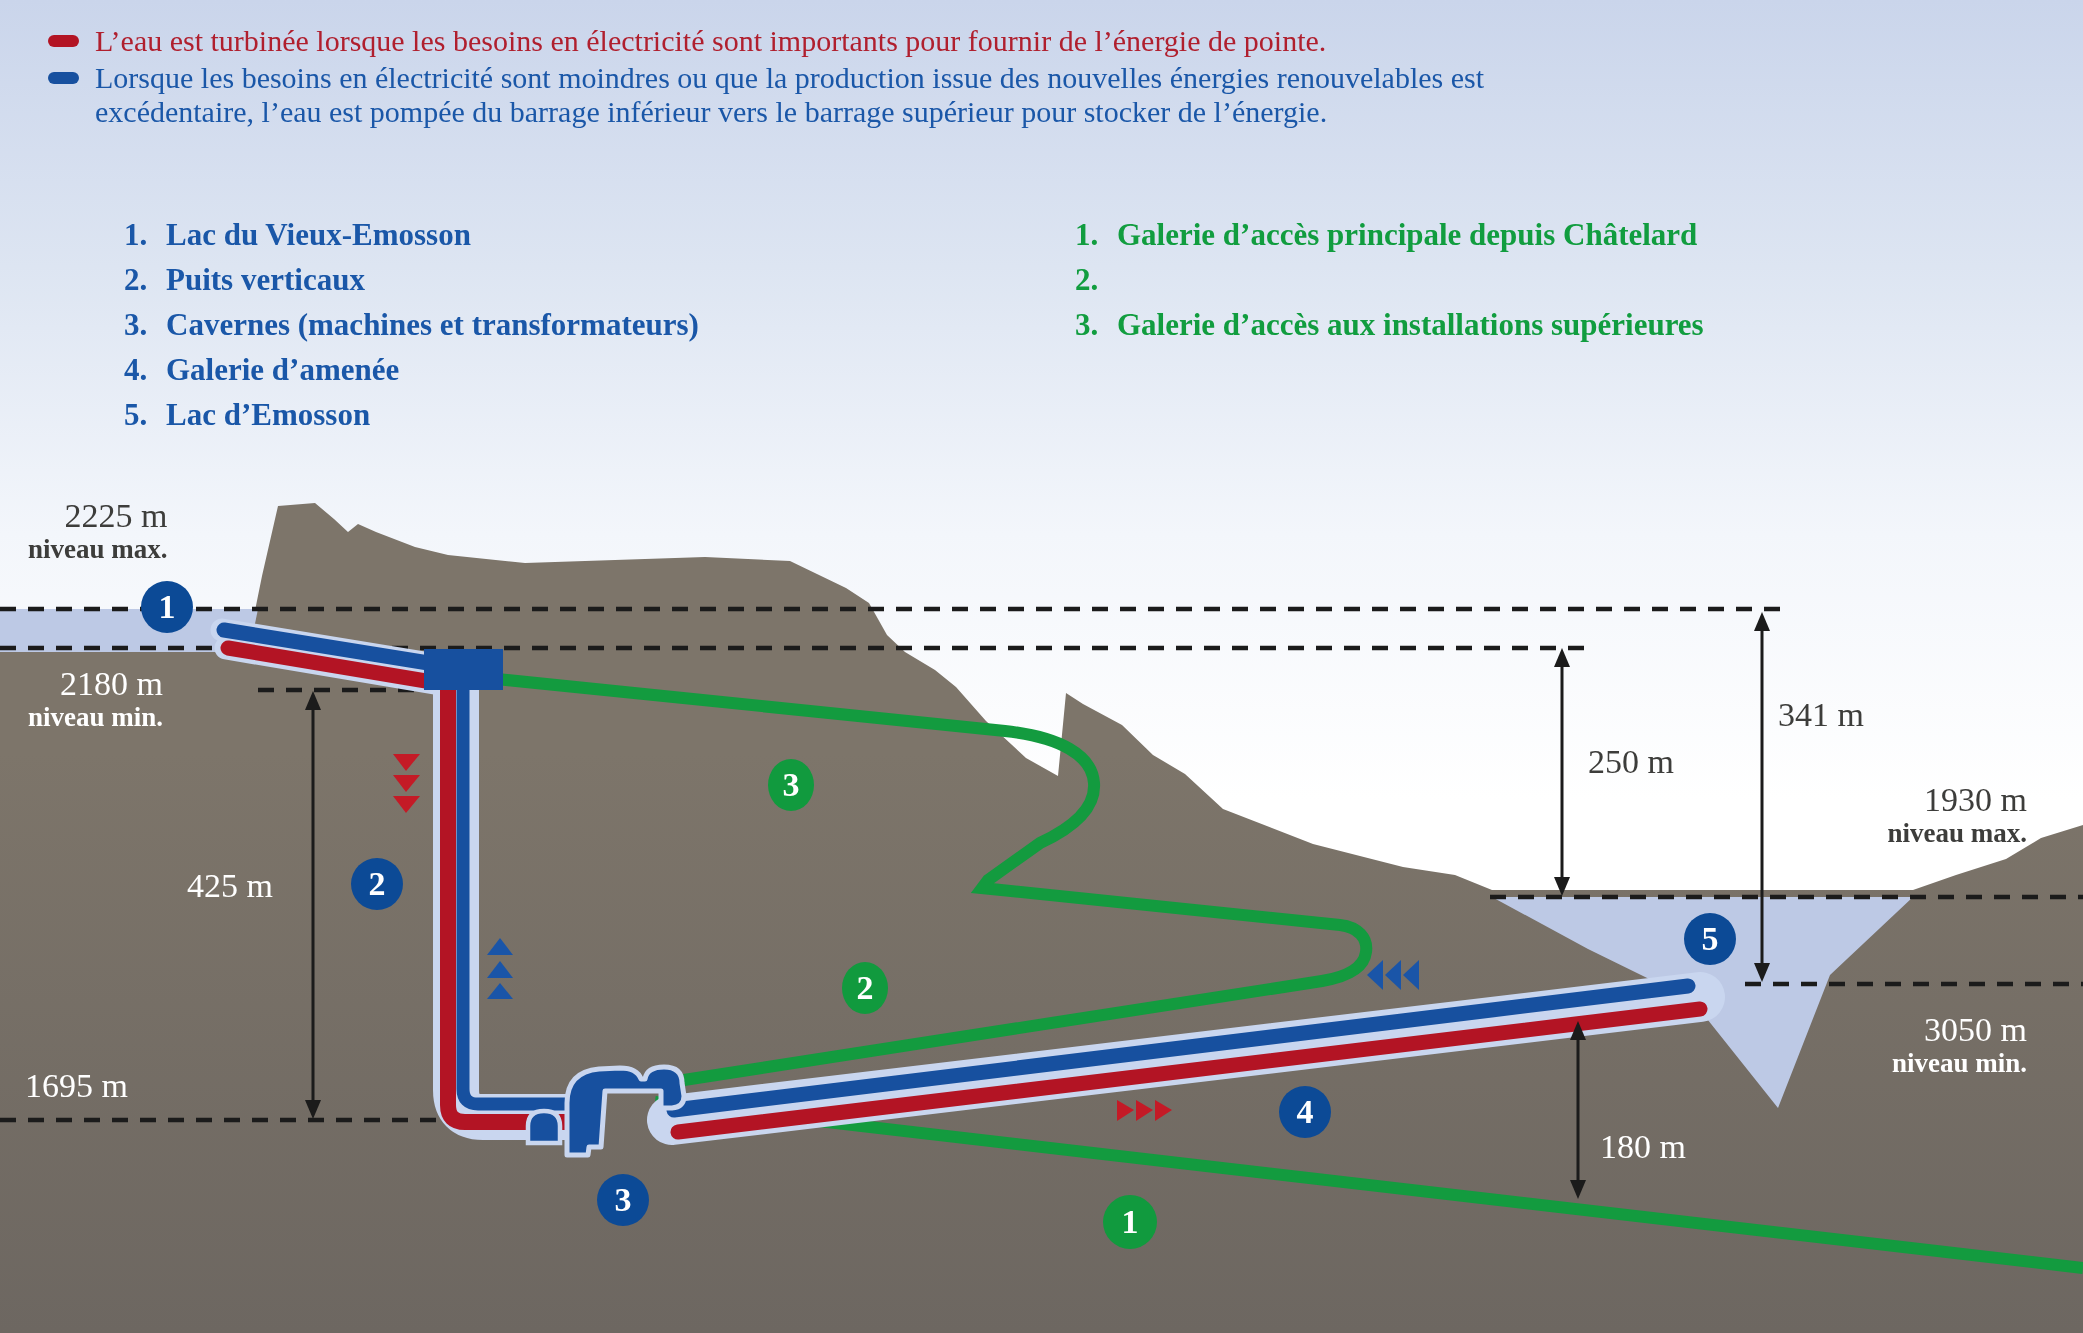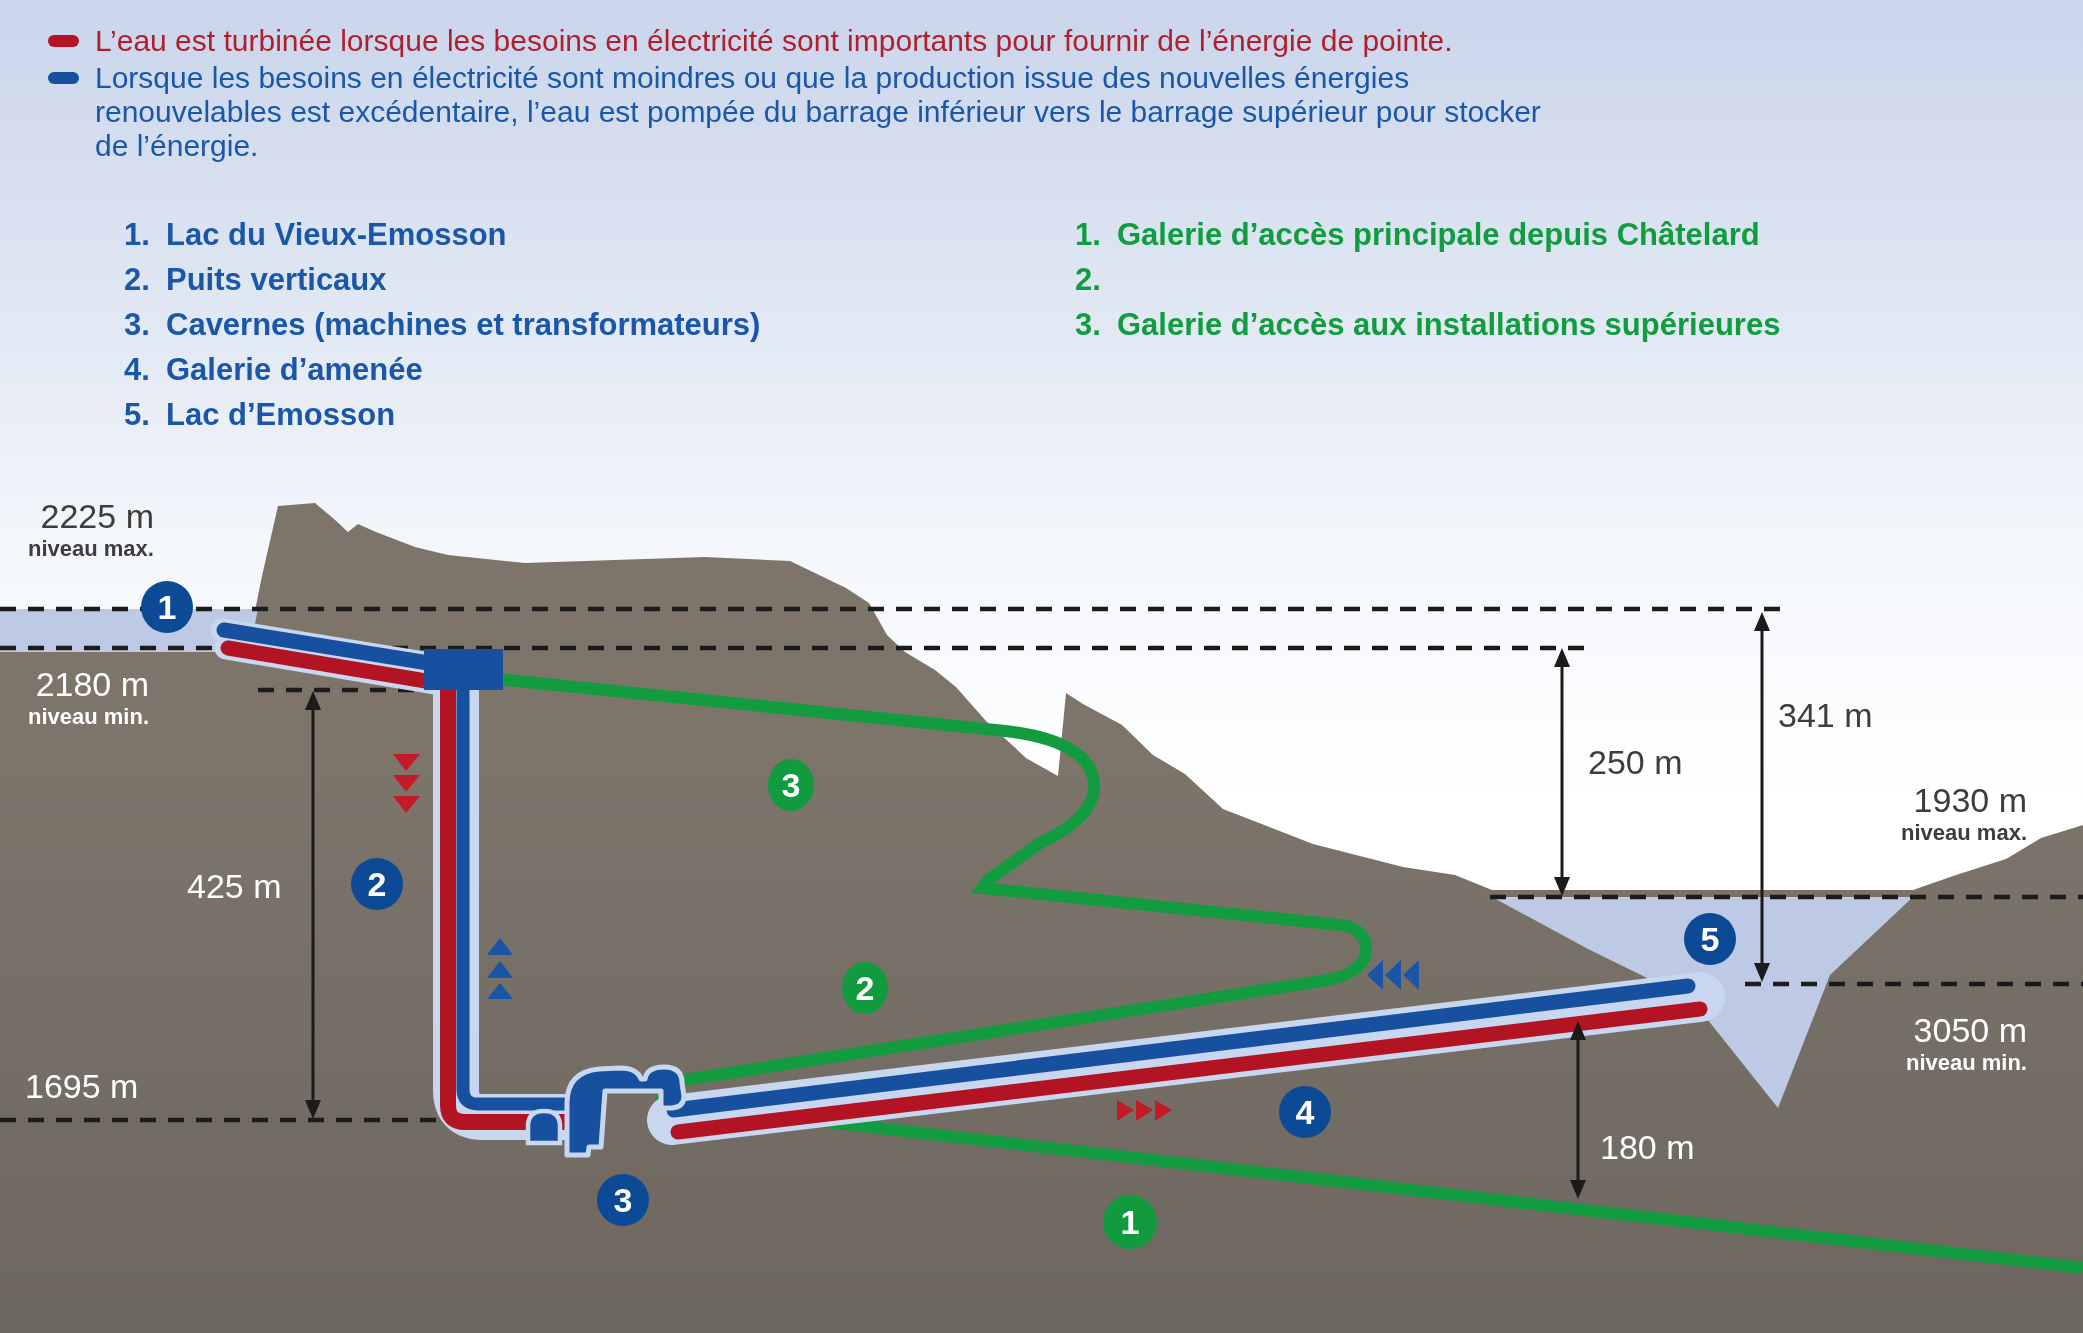--- a/index.html
+++ b/index.html
@@ -1,18 +1,18 @@
 <!DOCTYPE html>
 <html style="--turbine-red: #b31424; --turbine-text: #b01f2e; --arrow-red: #c41a26; --pump-blue: #17509f; --pump-text: #1a57a8; --arrow-blue: #1a55a8; --circle-blue: #0c4a96; --gallery-green: #139b3f; --gallery-text: #119d3f; --circle-green: #119a3e; --water: #bdc9e5; --casing: #c9d6ef; --rock: #7a7268;"><head>
 <meta charset="utf-8">
 <style>
   html,body{margin:0;padding:0;}
   body{width:2083px;height:1333px;overflow:hidden;font-family:"Liberation Sans",sans-serif;}
   .stage{position:relative;width:2083px;height:1333px;
-    background:linear-gradient(180deg,#cad5eb 0%,#dde5f2 20%,#f3f6fb 40%,#ffffff 60%,#ffffff 100%);}
+    background:linear-gradient(180deg,#cad5eb 0%,#dde5f2 20%,#f3f6fb 40%,#ffffff 60%,#ffffff 100%);font-family:Liberation Serif, serif;}
   svg.diagram{position:absolute;left:0;top:0;}
 
   
   .legend{position:absolute;left:48px;top:24px;}
   .legend-row{display:flex;align-items:flex-start;margin-bottom:3px;}
   .legend-dash{flex:0 0 auto;width:31px;height:12px;border-radius:6px;margin:11px 16px 0 0;}
   .legend-dash.red{background:var(--turbine-red);}
   .legend-dash.blue{background:var(--pump-blue);}
   .legend-text{font-size:30px;line-height:34px;max-width:1455px;}
   .legend-text.red{color:var(--turbine-text);}
@@ -21,21 +21,21 @@
   
   .nlist{position:absolute;font-size:31px;line-height:45px;font-weight:bold;}
   .nlist.blue{left:124px;top:212px;color:var(--pump-text);}
   .nlist.green{left:1075px;top:212px;color:var(--gallery-text);}
   .nlist .row{display:flex;}
   .nlist .num{flex:0 0 42px;}
 
   
   .elabel{position:absolute;}
   .elabel .val{font-size:34px;line-height:36px;font-weight:normal;text-align:right;}
-  .elabel .cap{font-size:22px;line-height:30px;font-weight:bold;}
+  .elabel .cap{font-size:27px;line-height:30px;font-weight:bold;}
   .elabel.dark{color:#3d3d3b;}
   .elabel.light{color:#ffffff;}
   .elabel.right{text-align:right;}
 
   
   .marker{position:absolute;border-radius:50%;display:flex;align-items:center;justify-content:center;
     color:#fff;font-weight:bold;font-size:34px;}
   .marker.blue{width:52px;height:52px;background:var(--circle-blue);}
   .marker.green{width:46px;height:52px;background:var(--circle-green);}
   .marker.green.big{width:54px;height:54px;}

